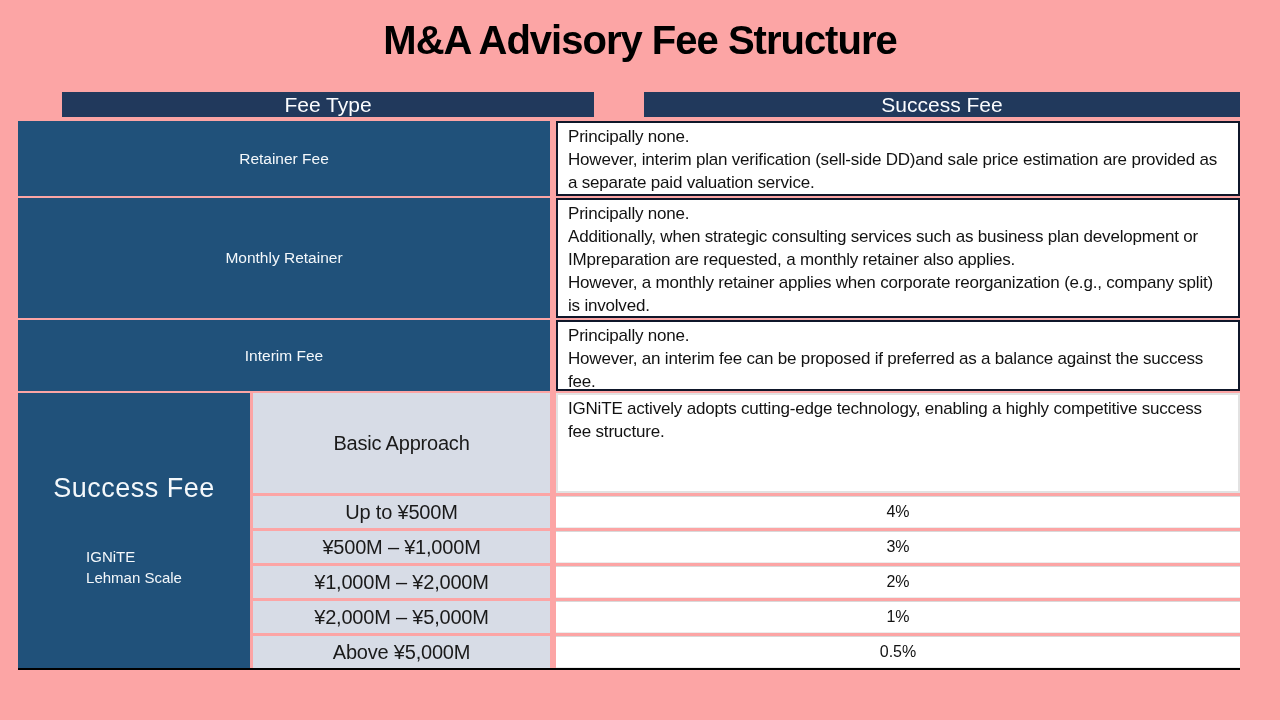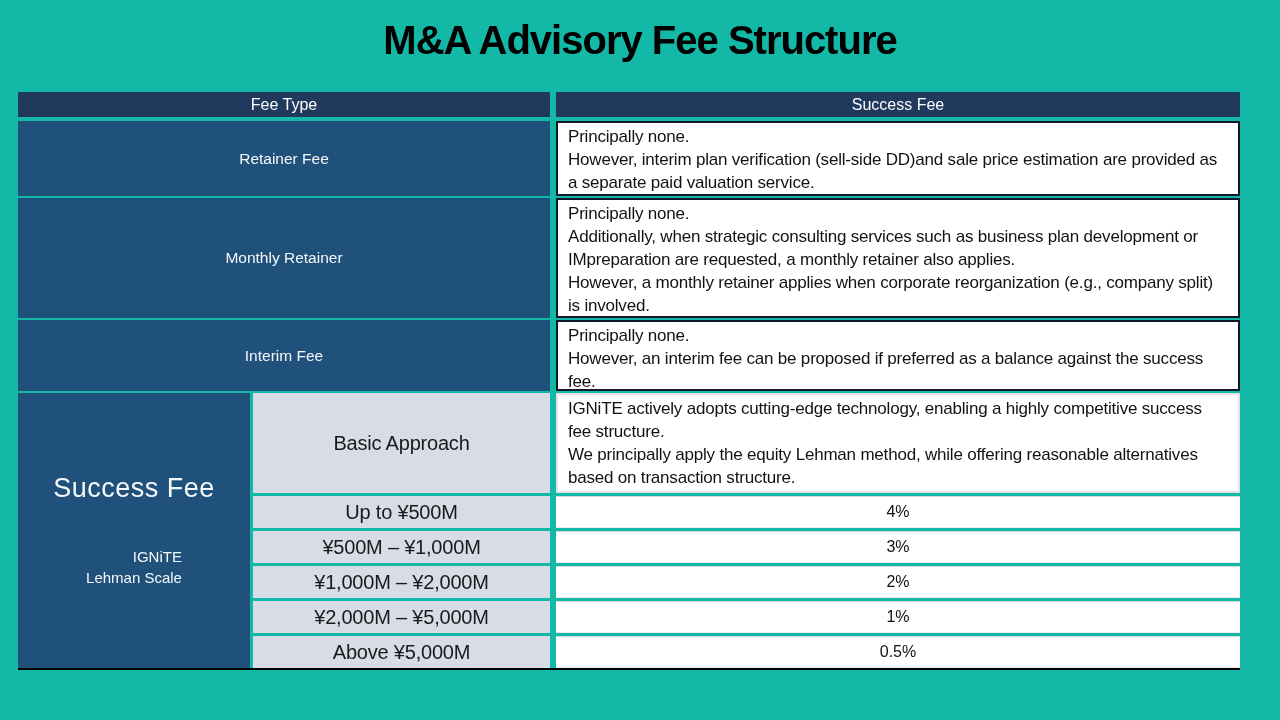--- a/index.html
+++ b/index.html
@@ -1,21 +1,21 @@
 <!DOCTYPE html>
 <html><head>
 <meta charset="utf-8">
 <style>
   * { margin: 0; padding: 0; box-sizing: border-box; }
   html, body { background: #ffffff; }
   .slide {
     position: relative;
     width: 1280px;
     height: 720px;
-    background: #14b8a6;
+    background: #fca5a5;
     font-family: "Liberation Sans", sans-serif;
     overflow: hidden;
   }
   .title {
     position: absolute;
     top: 18px;
     left: 0;
     width: 100%;
     text-align: center;
     font-size: 40px;
@@ -34,25 +34,26 @@
   }
   .row { display: flex; gap: 6px; }
   .gap4 { height: 4px; }
   .gap2 { height: 2px; }
   .col-left { width: 532px; flex: 0 0 532px; }
   .col-right { flex: 1 1 auto; }
 
   .hdr-cell {
     background: #21395C;
     color: #fbfcfe;
-    font-size: 16px;
+    font-size: 21px;
     display: flex;
     align-items: center;
     justify-content: center;
     height: 25px;
+    margin-left: 44px;
   }
   .blue-cell {
     background: #20517A;
     color: #f4f8fb;
     display: flex;
     align-items: center;
     justify-content: center;
     font-size: 15.5px;
   }
   .text-cell {
@@ -74,21 +75,21 @@
     width: 232px;
     flex: 0 0 232px;
     background: #20517A;
     color: #f4f8fb;
     display: flex;
     flex-direction: column;
     align-items: center;
     justify-content: center;
   }
   .success-big { font-size: 27px; letter-spacing: 0.5px; }
-  .success-sub { margin-top: 42px; font-size: 15px; line-height: 21px; text-align: right; }
+  .success-sub { margin-top: 42px; font-size: 15px; line-height: 21px; text-align: left; }
   .sub-rows {
     flex: 1 1 auto;
     display: flex;
     flex-direction: column;
     gap: 3px;
   }
   .sub-row { display: flex; gap: 6px; }
   .sub-label {
     width: 297px;
     flex: 0 0 297px;
@@ -170,21 +171,20 @@
           <div>Lehman Scale</div>
         </div>
       </div>
 
       <div class="sub-rows">
 
         <div class="sub-row basic-row">
           <div class="sub-label" style="height:100%;">Basic Approach</div>
           <div class="text-cell basic-text">
             <div>IGNiTE actively adopts cutting-edge technology, enabling a highly competitive success fee structure.</div>
-            <div>We principally apply the equity Lehman method, while offering reasonable alternatives based on transaction structure.</div>
           </div>
         </div>
 
         <div class="sub-row tier-row">
           <div class="sub-label">Up to ¥500M</div>
           <div class="value-cell">4%</div>
         </div>
 
         <div class="sub-row tier-row">
           <div class="sub-label">¥500M – ¥1,000M</div>

